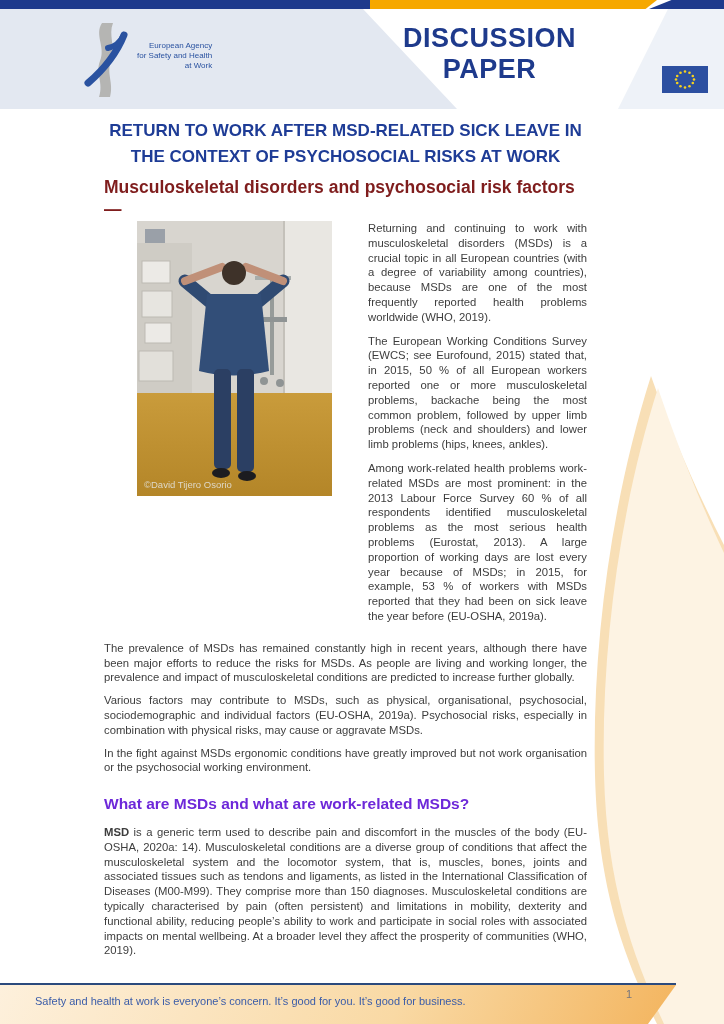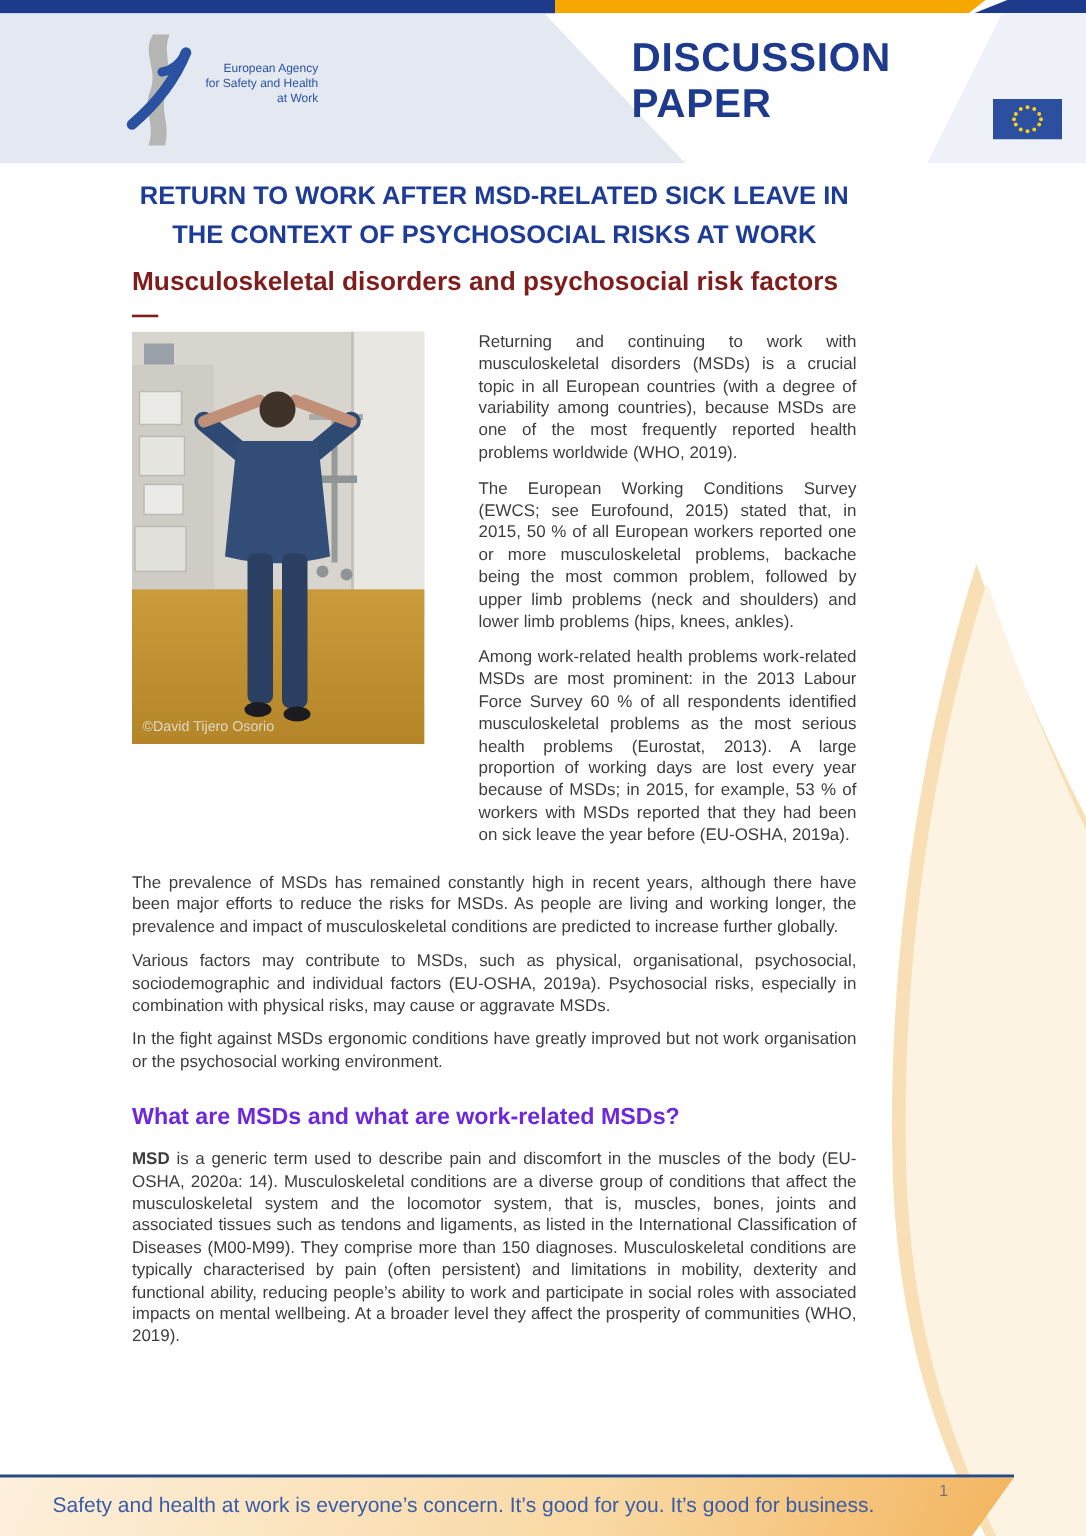--- a/index.html
+++ b/index.html
@@ -14,45 +14,45 @@
   .topbar .seg2{width:287px;background:#f6a800;clip-path:polygon(0 0,100% 0,96% 100%,0 100%);}
   .topbar .seg3{flex:1;background:#1e3a8c;margin-left:-8px;clip-path:polygon(30% 0,100% 0,100% 100%,0 100%);}
   
   .header{position:absolute;top:9px;left:0;width:724px;height:100px;background:#ffffff;}
   .header .panel-gray{position:absolute;inset:0;background:#e3e8f1;
     clip-path:polygon(0 0,363px 0,457px 100%,0 100%);}
   .header .panel-pale{position:absolute;inset:0;background:#eef2f8;
     clip-path:polygon(668px 0,100% 0,100% 100%,618px 100%);}
   .logo{position:absolute;left:80px;top:12px;width:170px;height:80px;}
   .agency-name{position:absolute;left:137px;top:32px;color:#2a52a0;font-size:8px;line-height:10px;text-align:right;}
-  .doc-type{position:absolute;right:130px;top:14px;text-align:left;color:#1e3a8c;
+  .doc-type{position:absolute;right:148px;top:14px;text-align:center;color:#1e3a8c;
     font-size:27px;font-weight:bold;line-height:31px;letter-spacing:.5px;}
   .eu-flag{position:absolute;left:662px;top:57px;width:46px;height:27px;}
   
   .swoosh{position:absolute;top:0;left:0;z-index:0;}
   
-  .content{position:absolute;top:118px;left:0;width:672px;z-index:1;
+  .content{position:absolute;top:118px;left:16px;width:672px;z-index:1;
     padding:0 101px 0 88px;box-sizing:border-box;color:#3d3d3d;}
   .main-title{color:#1e3c96;font-size:17px;font-weight:bold;line-height:26px;
     text-align:center;margin:0 0 6px 0;}
   .subtitle{color:#7f1d1d;font-size:17.5px;font-weight:bold;line-height:22px;margin:0 0 1px 0;}
   .intro-row{display:flex;gap:11px;align-items:flex-start;margin-bottom:8px;}
-  .photo-wrap{position:relative;width:195px;height:275px;flex:0 0 auto;}
+  .photo-wrap{position:relative;width:195px;height:275px;flex:0 0 auto;margin-left:33px;}
   .photo-caption{position:absolute;left:7px;bottom:6px;color:#ded8c8;font-size:9.5px;}
   .intro-text{flex:1;min-width:0;margin-left:25px;}
   p.body{font-size:11.3px;line-height:14.8px;text-align:justify;margin:0 0 8px 0;}
   .intro-text p.body{margin-bottom:9px;}
   .section-heading{color:#6d28d9;font-size:15.5px;font-weight:bold;margin:20px 0 12px 0;}
   .bold{font-weight:bold;}
   
   .footer-band{position:absolute;top:985px;left:0;width:724px;height:39px;z-index:2;
     background:linear-gradient(115deg,#fdf0dc 0%,#f9d9a4 55%,#f2ae52 100%);
     clip-path:polygon(0 0,676px 0,648px 100%,0 100%);}
   .footer-line{position:absolute;top:983px;left:0;width:676px;height:2px;background:#2b4a7d;z-index:3;}
-  .footer-tagline{position:absolute;top:995px;left:35px;z-index:4;color:#3a5ca8;font-size:14px;}
+  .footer-tagline{position:absolute;top:995px;left:35px;z-index:4;color:#3a5ca8;font-size:11px;}
   .page-number{position:absolute;top:988px;left:626px;z-index:4;color:#75757d;font-size:11px;}
 </style>
 </head>
 <body>
 
 <div class="page">
 
   <div class="topbar">
     <div class="seg1"></div>
     <div class="seg2"></div>

